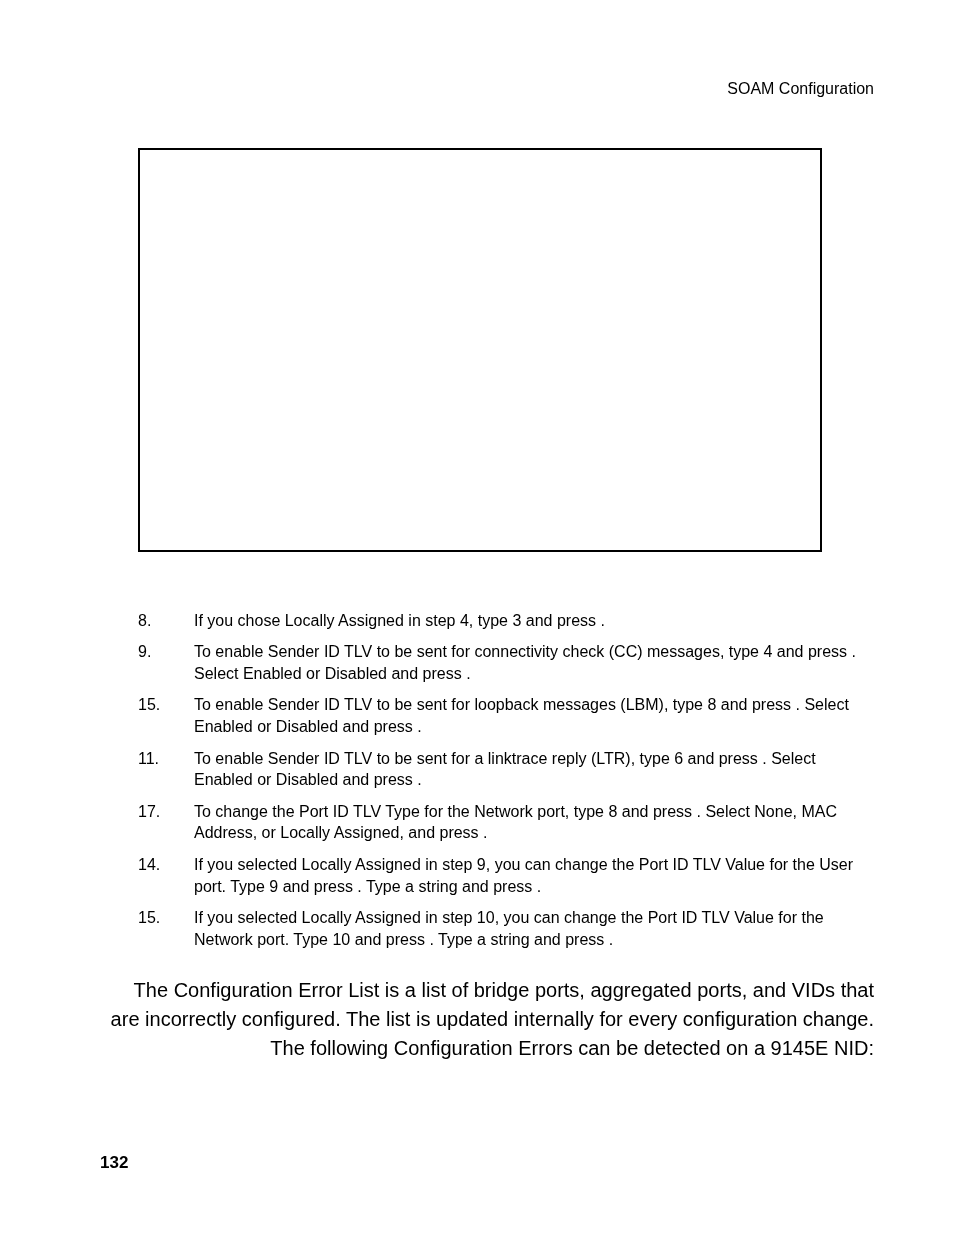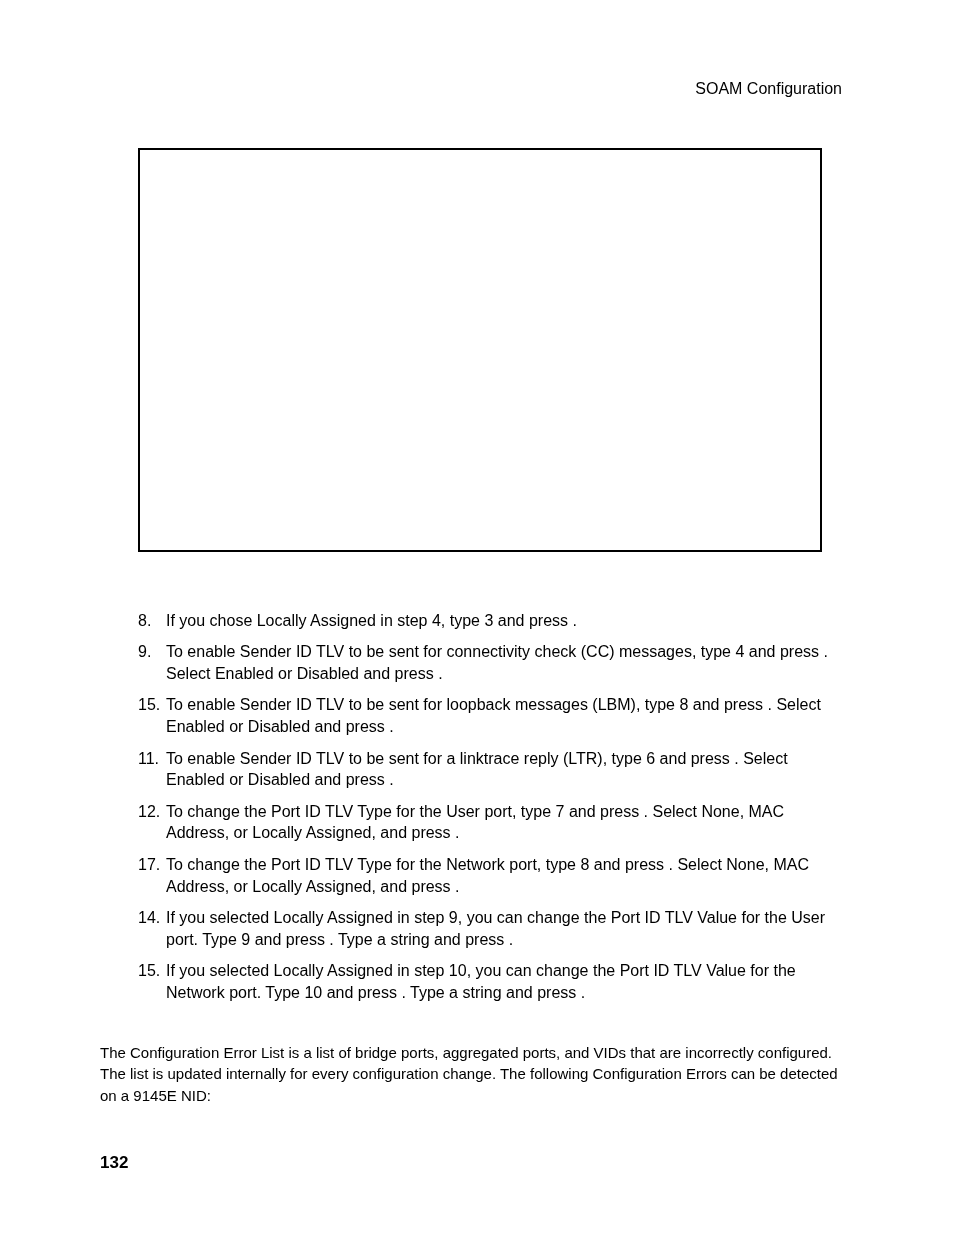--- a/index.html
+++ b/index.html
@@ -7,21 +7,21 @@
     padding: 0;
     background: #fff;
     color: #000;
     font-family: Arial, Helvetica, sans-serif;
   }
   .page {
     width: 954px;
     height: 1235px;
     position: relative;
     box-sizing: border-box;
-    padding: 78px 112px 0 100px;
+    padding: 78px 80px 0 100px;
     font-size: 16px;
     line-height: 1.35;
   }
   .running-header {
     text-align: right;
     margin-bottom: 48px;
     font-size: 16px;
   }
   .figure-box {
     margin-left: 38px;
@@ -43,25 +43,27 @@
   }
   .steps li .num {
     width: 28px;
     flex: 0 0 28px;
     text-align: left;
     padding-right: 2px;
     box-sizing: border-box;
   }
   .steps li .txt {
     flex: 1;
+    margin-left: 28px;
   }
   .body-para {
-    margin-top: 38px;
-    font-size: 15px;
+    margin-top: 26px;
+    font-size: 20px;
     line-height: 1.45;
+    text-align: right;
   }
   .page-number {
     position: absolute;
     left: 100px;
     bottom: 60px;
     font-size: 17px;
     font-weight: bold;
   }
 </style>
 </head>
@@ -84,24 +86,20 @@
     </li>
     <li>
       <span class="num">15.</span>
       <span class="txt">To enable Sender ID TLV to be sent for loopback messages (LBM), type 8 and press        . Select Enabled or Disabled and press        .</span>
     </li>
     <li>
       <span class="num">11.</span>
       <span class="txt">To enable Sender ID TLV to be sent for a linktrace reply (LTR), type 6 and press        . Select Enabled or Disabled and press        .</span>
     </li>
     <li>
-      <span class="num">12.</span>
-      <span class="txt">To change the Port ID TLV Type for the User port, type 7 and press        . Select None, MAC Address, or Locally Assigned, and press        .</span>
-    </li>
-    <li>
       <span class="num">17.</span>
       <span class="txt">To change the Port ID TLV Type for the Network port, type 8 and press        . Select None, MAC Address, or Locally Assigned, and press        .</span>
     </li>
     <li>
       <span class="num">14.</span>
       <span class="txt">If you selected Locally Assigned in step 9, you can change the Port ID TLV Value for the User port. Type 9 and press        . Type a string and press        .</span>
     </li>
     <li>
       <span class="num">15.</span>
       <span class="txt">If you selected Locally Assigned in step 10, you can change the Port ID TLV Value for the Network port. Type 10 and press        . Type a string and press        .</span>

